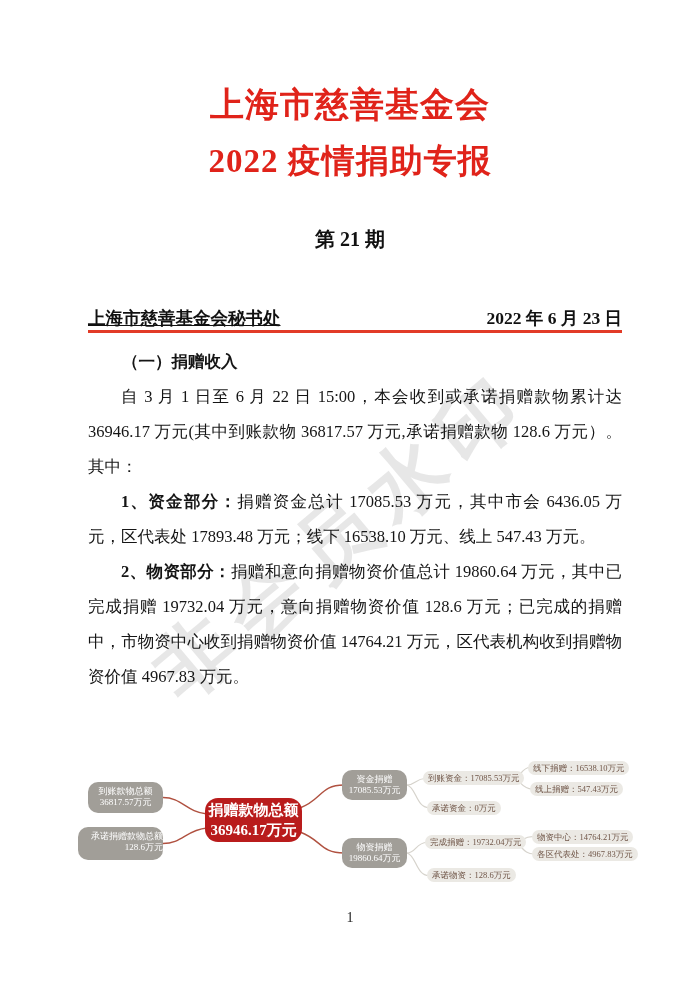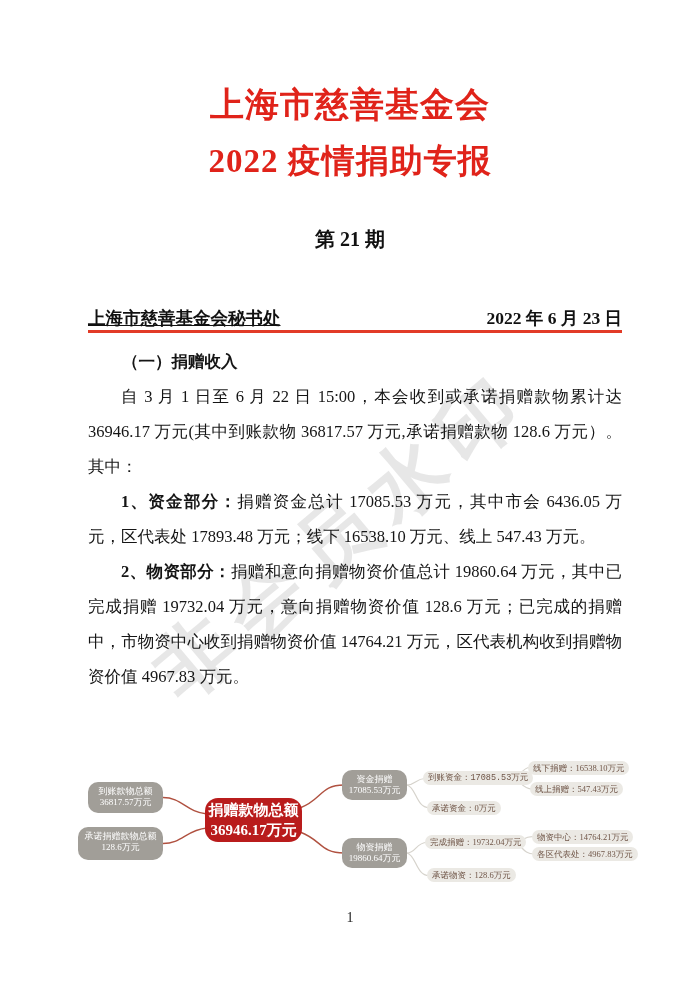--- a/index.html
+++ b/index.html
@@ -92,40 +92,40 @@
         <path d="M337,103 C346,105 346,125.5 359,125.5"></path>
         <path d="M443,92.5 C452,92.5 452,86.5 464,86.5"></path>
         <path d="M443,92.5 C452,93 452,104 464,104"></path>
       </g>
     </svg>
 
     <div class="mm-node mm-gray" style="left:18px;top:32px;width:75px;height:31px;">
       <div>到账款物总额</div>
       <div>36817.57万元</div>
     </div>
-    <div class="mm-node mm-gray" style="left:8px;top:77px;width:85px;height:33px;">
+    <div class="mm-node mm-gray" style="left:8px;top:77px;width:85px;height:33px;text-align:right;">
       <div>承诺捐赠款物总额</div>
       <div>128.6万元</div>
     </div>
 
     <div class="mm-node mm-red" style="left:135px;top:48px;width:97px;height:44px;">
       <div>捐赠款物总额</div>
       <div>36946.17万元</div>
     </div>
 
     <div class="mm-node mm-gray" style="left:272px;top:20px;width:65px;height:30px;">
       <div>资金捐赠</div>
       <div>17085.53万元</div>
     </div>
     <div class="mm-node mm-gray" style="left:272px;top:88px;width:65px;height:30px;">
       <div>物资捐赠</div>
       <div>19860.64万元</div>
     </div>
 
-    <div class="mm-node mm-leaf" style="left:353px;top:21px;font-family:Liberation Mono, monospace;">到账资金：17085.53万元</div>
+    <div class="mm-node mm-leaf" style="left:353px;top:21px;">到账资金：17085.53万元</div>
     <div class="mm-node mm-leaf" style="left:357px;top:51px;">承诺资金：0万元</div>
     <div class="mm-node mm-leaf" style="left:458px;top:11px;">线下捐赠：16538.10万元</div>
     <div class="mm-node mm-leaf" style="left:460px;top:32px;">线上捐赠：547.43万元</div>
     <div class="mm-node mm-leaf" style="left:355px;top:85px;">完成捐赠：19732.04万元</div>
     <div class="mm-node mm-leaf" style="left:357px;top:118px;">承诺物资：128.6万元</div>
     <div class="mm-node mm-leaf" style="left:462px;top:80px;">物资中心：14764.21万元</div>
     <div class="mm-node mm-leaf" style="left:462px;top:97px;">各区代表处：4967.83万元</div>
   </div>
 
   <div class="pagenum">1</div>

